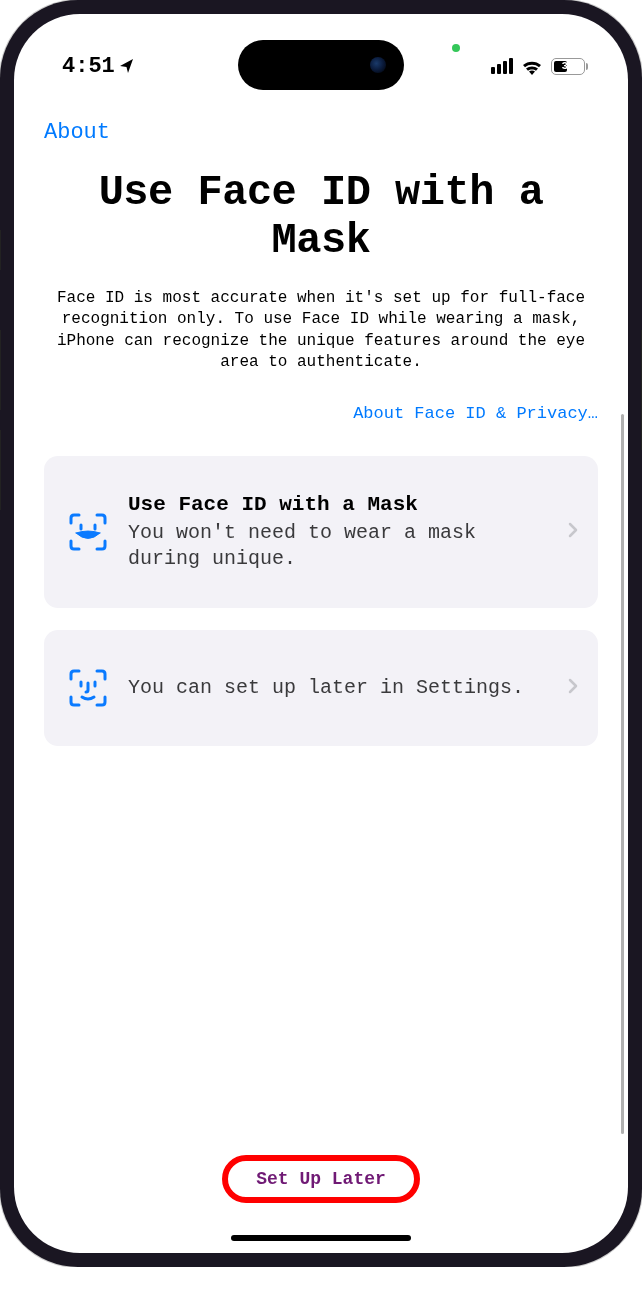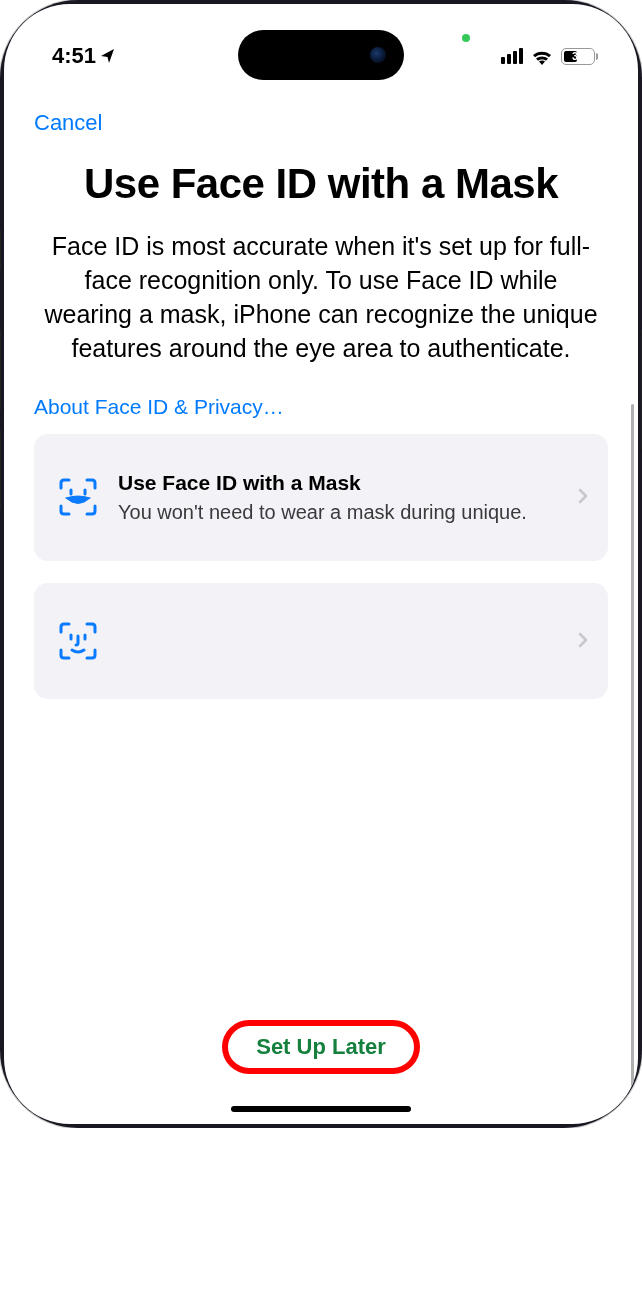--- a/index.html
+++ b/index.html
@@ -5,26 +5,27 @@
     * { margin: 0; padding: 0; box-sizing: border-box; }
     body {
       background: #fff;
       font-family: -apple-system, BlinkMacSystemFont, "Segoe UI", Helvetica, Arial, sans-serif;
       display: flex;
       justify-content: center;
       padding: 0;
     }
     .phone-frame {
       width: 642px;
-      height: 1128px;
+      height: 1267px;
       background: #1a1622;
       border-radius: 78px;
-      padding: 4px;
+      padding: 14px;
       position: relative;
       box-shadow: 0 0 0 1px rgba(0,0,0,0.2);
+      font-family: Liberation Mono, monospace;
     }
     .phone-buttons-left {
       position: absolute;
       left: -4px;
       top: 230px;
     }
     .side-btn {
       width: 5px;
       background: #222;
       border-radius: 3px 0 0 3px;
@@ -177,33 +178,33 @@
     .title {
       font-size: 42px;
       font-weight: 700;
       text-align: center;
       line-height: 1.15;
       letter-spacing: -0.5px;
       margin-bottom: 22px;
       padding: 0 10px;
     }
     .description {
-      font-size: 25px;
+      font-size: 16px;
       text-align: center;
       line-height: 1.35;
       color: #000;
       margin-bottom: 30px;
       padding: 0 8px;
     }
     .privacy-link {
       display: block;
-      text-align: left;
+      text-align: right;
       color: #007aff;
-      font-size: 21px;
-      margin-bottom: 15px;
+      font-size: 17px;
+      margin-bottom: 33px;
       cursor: pointer;
     }
     .option-card {
       background: #f3f2f7;
       border-radius: 14px;
       padding: 36px 20px 36px 22px;
       display: flex;
       align-items: center;
       gap: 18px;
       margin-bottom: 22px;
@@ -238,22 +239,22 @@
     }
     .setup-later-wrap {
       position: absolute;
       bottom: 52px;
       left: 0;
       right: 0;
       display: flex;
       justify-content: center;
     }
     .setup-later {
-      color: #15803d;
-      font-size: 22px;
+      color: #701a75;
+      font-size: 18px;
       font-weight: 600;
       padding: 12px 24px;
       cursor: pointer;
       position: relative;
     }
     .red-highlight {
       position: absolute;
       inset: -2px -10px;
       border: 6px solid #ff0000;
       border-radius: 32px;
@@ -317,21 +318,21 @@
           <div class="battery-body">
             <div class="battery-fill"></div>
             <span class="battery-text">30</span>
           </div>
           <div class="battery-tip"></div>
         </div>
       </div>
     </div>
 
     <div class="content">
-      <div class="cancel-btn">Cancel</div>
+      <div class="cancel-btn">About</div>
 
       <h1 class="title">Use Face ID with a Mask</h1>
 
       <p class="description">Face ID is most accurate when it's set up for full-face recognition only. To use Face ID while wearing a mask, iPhone can recognize the unique features around the eye area to authenticate.</p>
 
       <a class="privacy-link">About Face ID &amp; Privacy…</a>
 
       <div class="option-card">
         <div class="option-icon">
           <svg width="42" height="42" viewBox="0 0 42 42" fill="none" stroke="#0a7aff" stroke-width="3" stroke-linecap="round">
@@ -363,20 +364,21 @@
             <path d="M30 4 H35 Q38 4 38 7 V12"></path>
             <path d="M38 30 V35 Q38 38 35 38 H30"></path>
             <path d="M12 38 H7 Q4 38 4 35 V30"></path>
             <line x1="14" y1="15" x2="14" y2="19"></line>
             <line x1="28" y1="15" x2="28" y2="19"></line>
             <path d="M21 16 V23 Q21 25 19 25"></path>
             <path d="M15 30 Q21 34 27 30"></path>
           </svg>
         </div>
         <div class="option-text">
+          <div class="option-subtitle">You can set up later in Settings.</div>
         </div>
         <div class="chevron">
           <svg width="10" height="16" viewBox="0 0 10 16" fill="none" stroke="#c7c7cc" stroke-width="2.5" stroke-linecap="round" stroke-linejoin="round">
             <path d="M2 2 L8 8 L2 14"></path>
           </svg>
         </div>
       </div>
 
       <div class="setup-later-wrap">
         <div class="setup-later">

